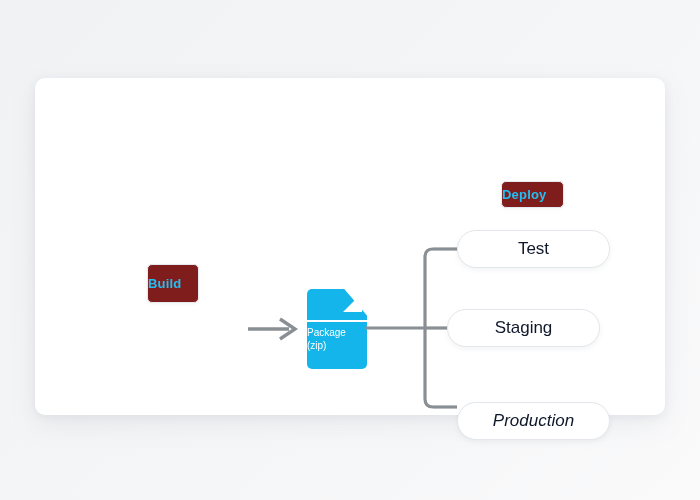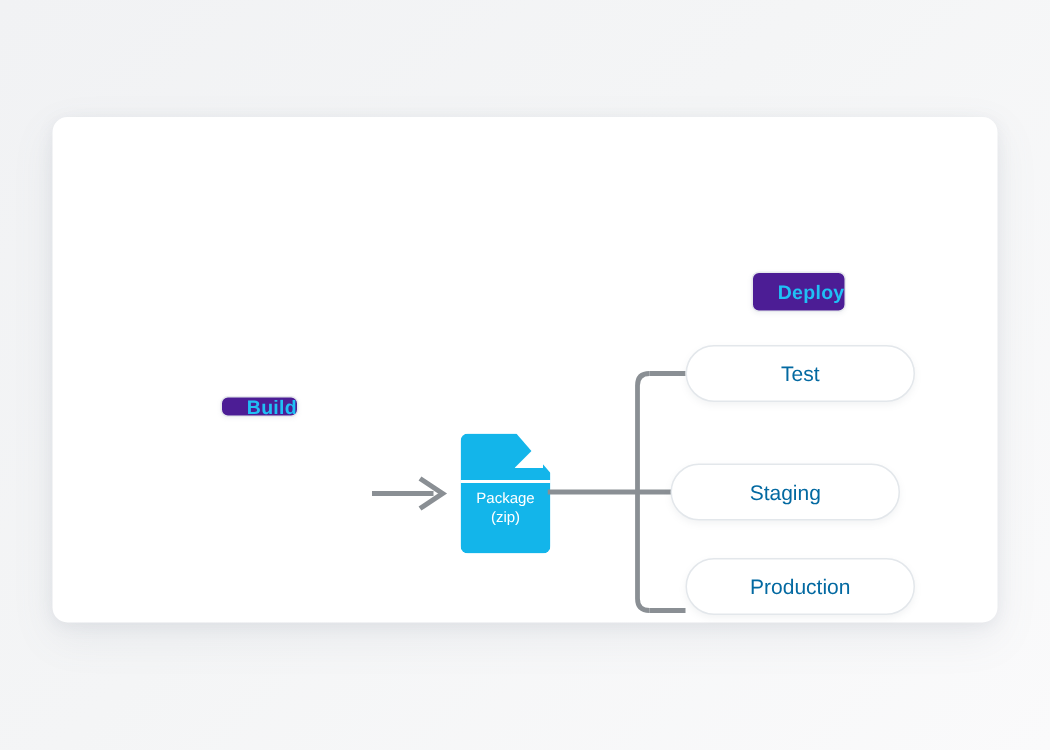--- a/index.html
+++ b/index.html
@@ -31,54 +31,54 @@
     background: #ffffff;
     border-radius: 10px;
     box-shadow: 0 2px 10px rgba(120,130,145,0.10),
                 0 10px 28px rgba(120,130,145,0.10);
   }
 
   
   .badge {
     position: absolute;
     box-sizing: border-box;
-    background: #4c1d95;
+    background: #7f1d1d;
     border: 1px solid #e6e9ed;
     border-radius: 5px;
     color: #1fc0f5;
     font-size: 13px;
     font-weight: bold;
     line-height: 1;
     display: flex;
     align-items: center;
-    justify-content: flex-end;
+    justify-content: flex-start;
     box-shadow: 0 1px 3px rgba(130,140,155,0.10);
     letter-spacing: .2px;
   }
-  #badge-build  { left: 112px; top: 186px; width: 52px; height: 14px; }
+  #badge-build  { left: 112px; top: 186px; width: 52px; height: 39px; }
   #badge-deploy { left: 466px; top: 103px; width: 63px; height: 27px; }
 
   
   .pill {
     position: absolute;
     box-sizing: border-box;
     background: #ffffff;
     border: 1px solid #e3e7eb;
     border-radius: 100px;
     display: flex;
     align-items: center;
     justify-content: center;
-    color: #0369a1;
-    font-size: 14px;
+    color: #0f172a;
+    font-size: 17px;
     box-shadow: 0 2px 5px rgba(125,135,150,0.10);
   }
   #pill-development { left: 82px;  top: 232px; width: 116px; height: 38px; }
   #pill-test        { left: 422px; top: 152px; width: 153px; height: 38px; }
   #pill-staging     { left: 412px; top: 231px; width: 153px; height: 38px; }
-  #pill-production  { left: 422px; top: 294px; width: 153px; height: 38px; }
+  #pill-production  { left: 422px; top: 324px; width: 153px; height: 38px; font-style: italic; }
 
   
   #arrow {
     position: absolute;
     left: 212px;
     top: 238px;
     width: 52px;
     height: 26px;
   }
 
@@ -124,21 +124,20 @@
     background: #ffffff;
   }
   #package-icon .label {
     position: absolute;
     left: 0;
     right: 0;
     top: 37px;
     color: #ffffff;
     font-size: 10px;
     line-height: 13px;
-    text-align: center;
     font-weight: normal;
   }
 </style>
 </head>
 <body>
 
 <div id="stage">
 
   <div class="card">
 

